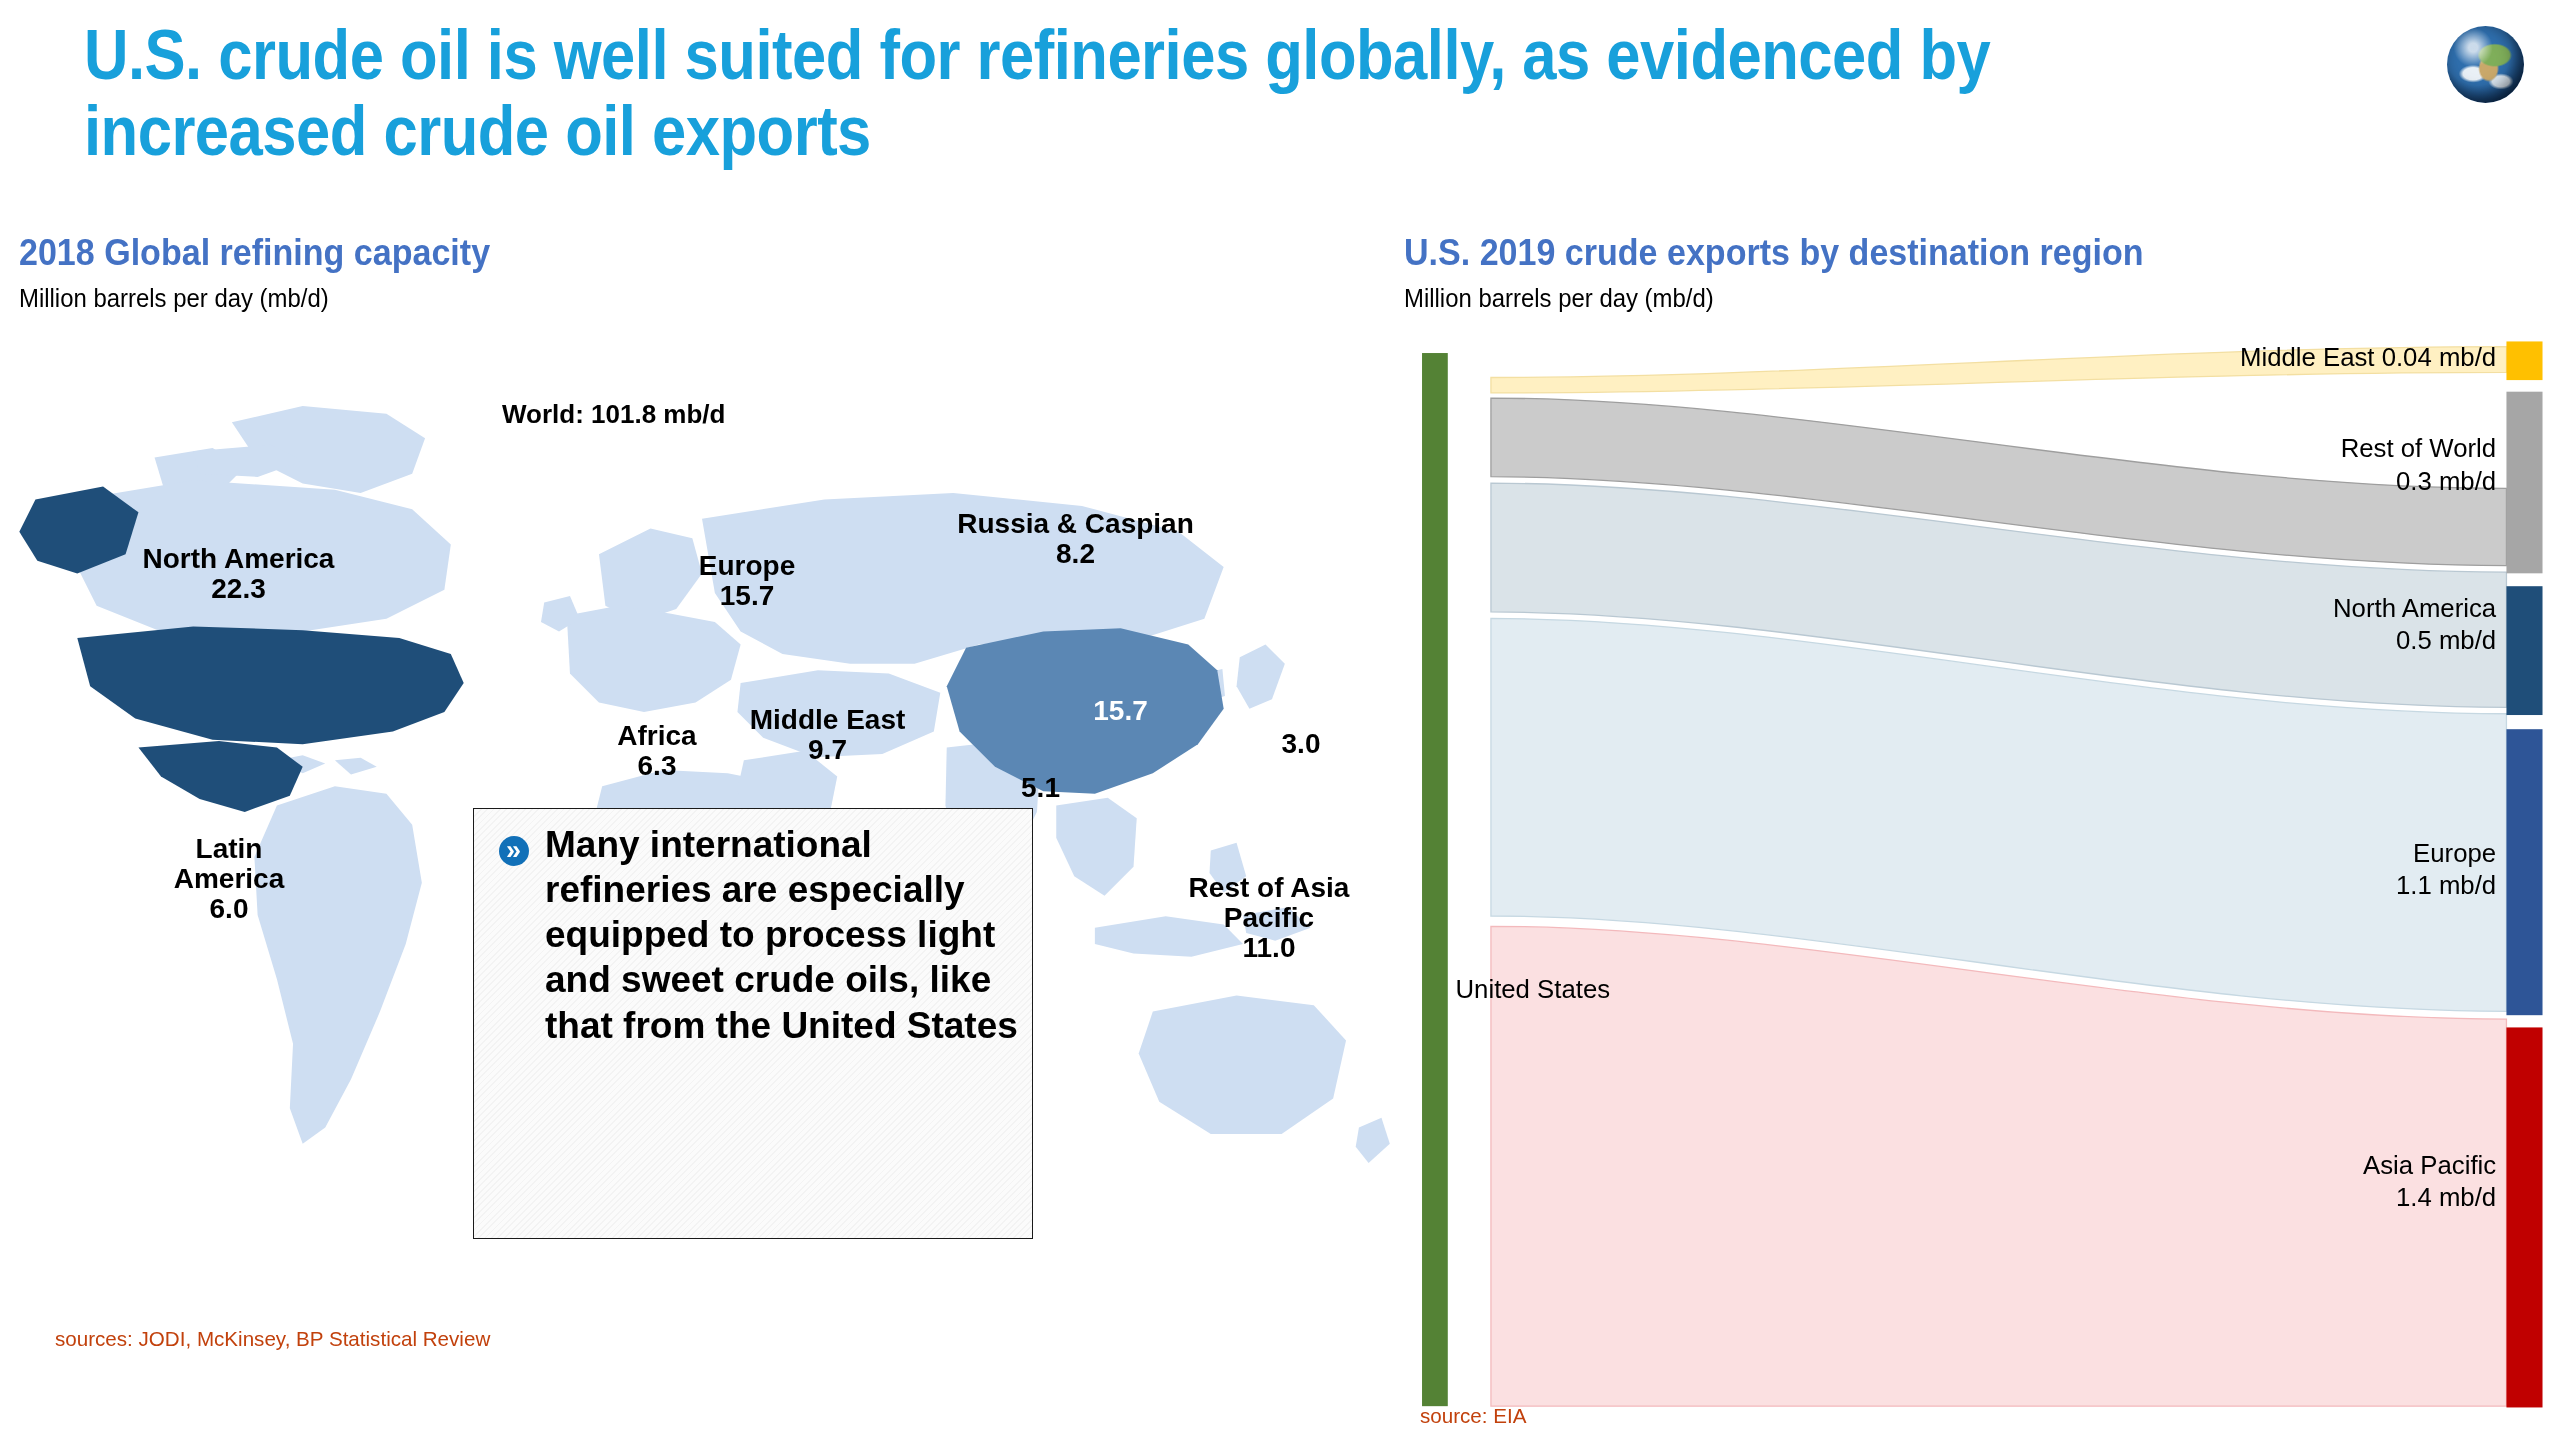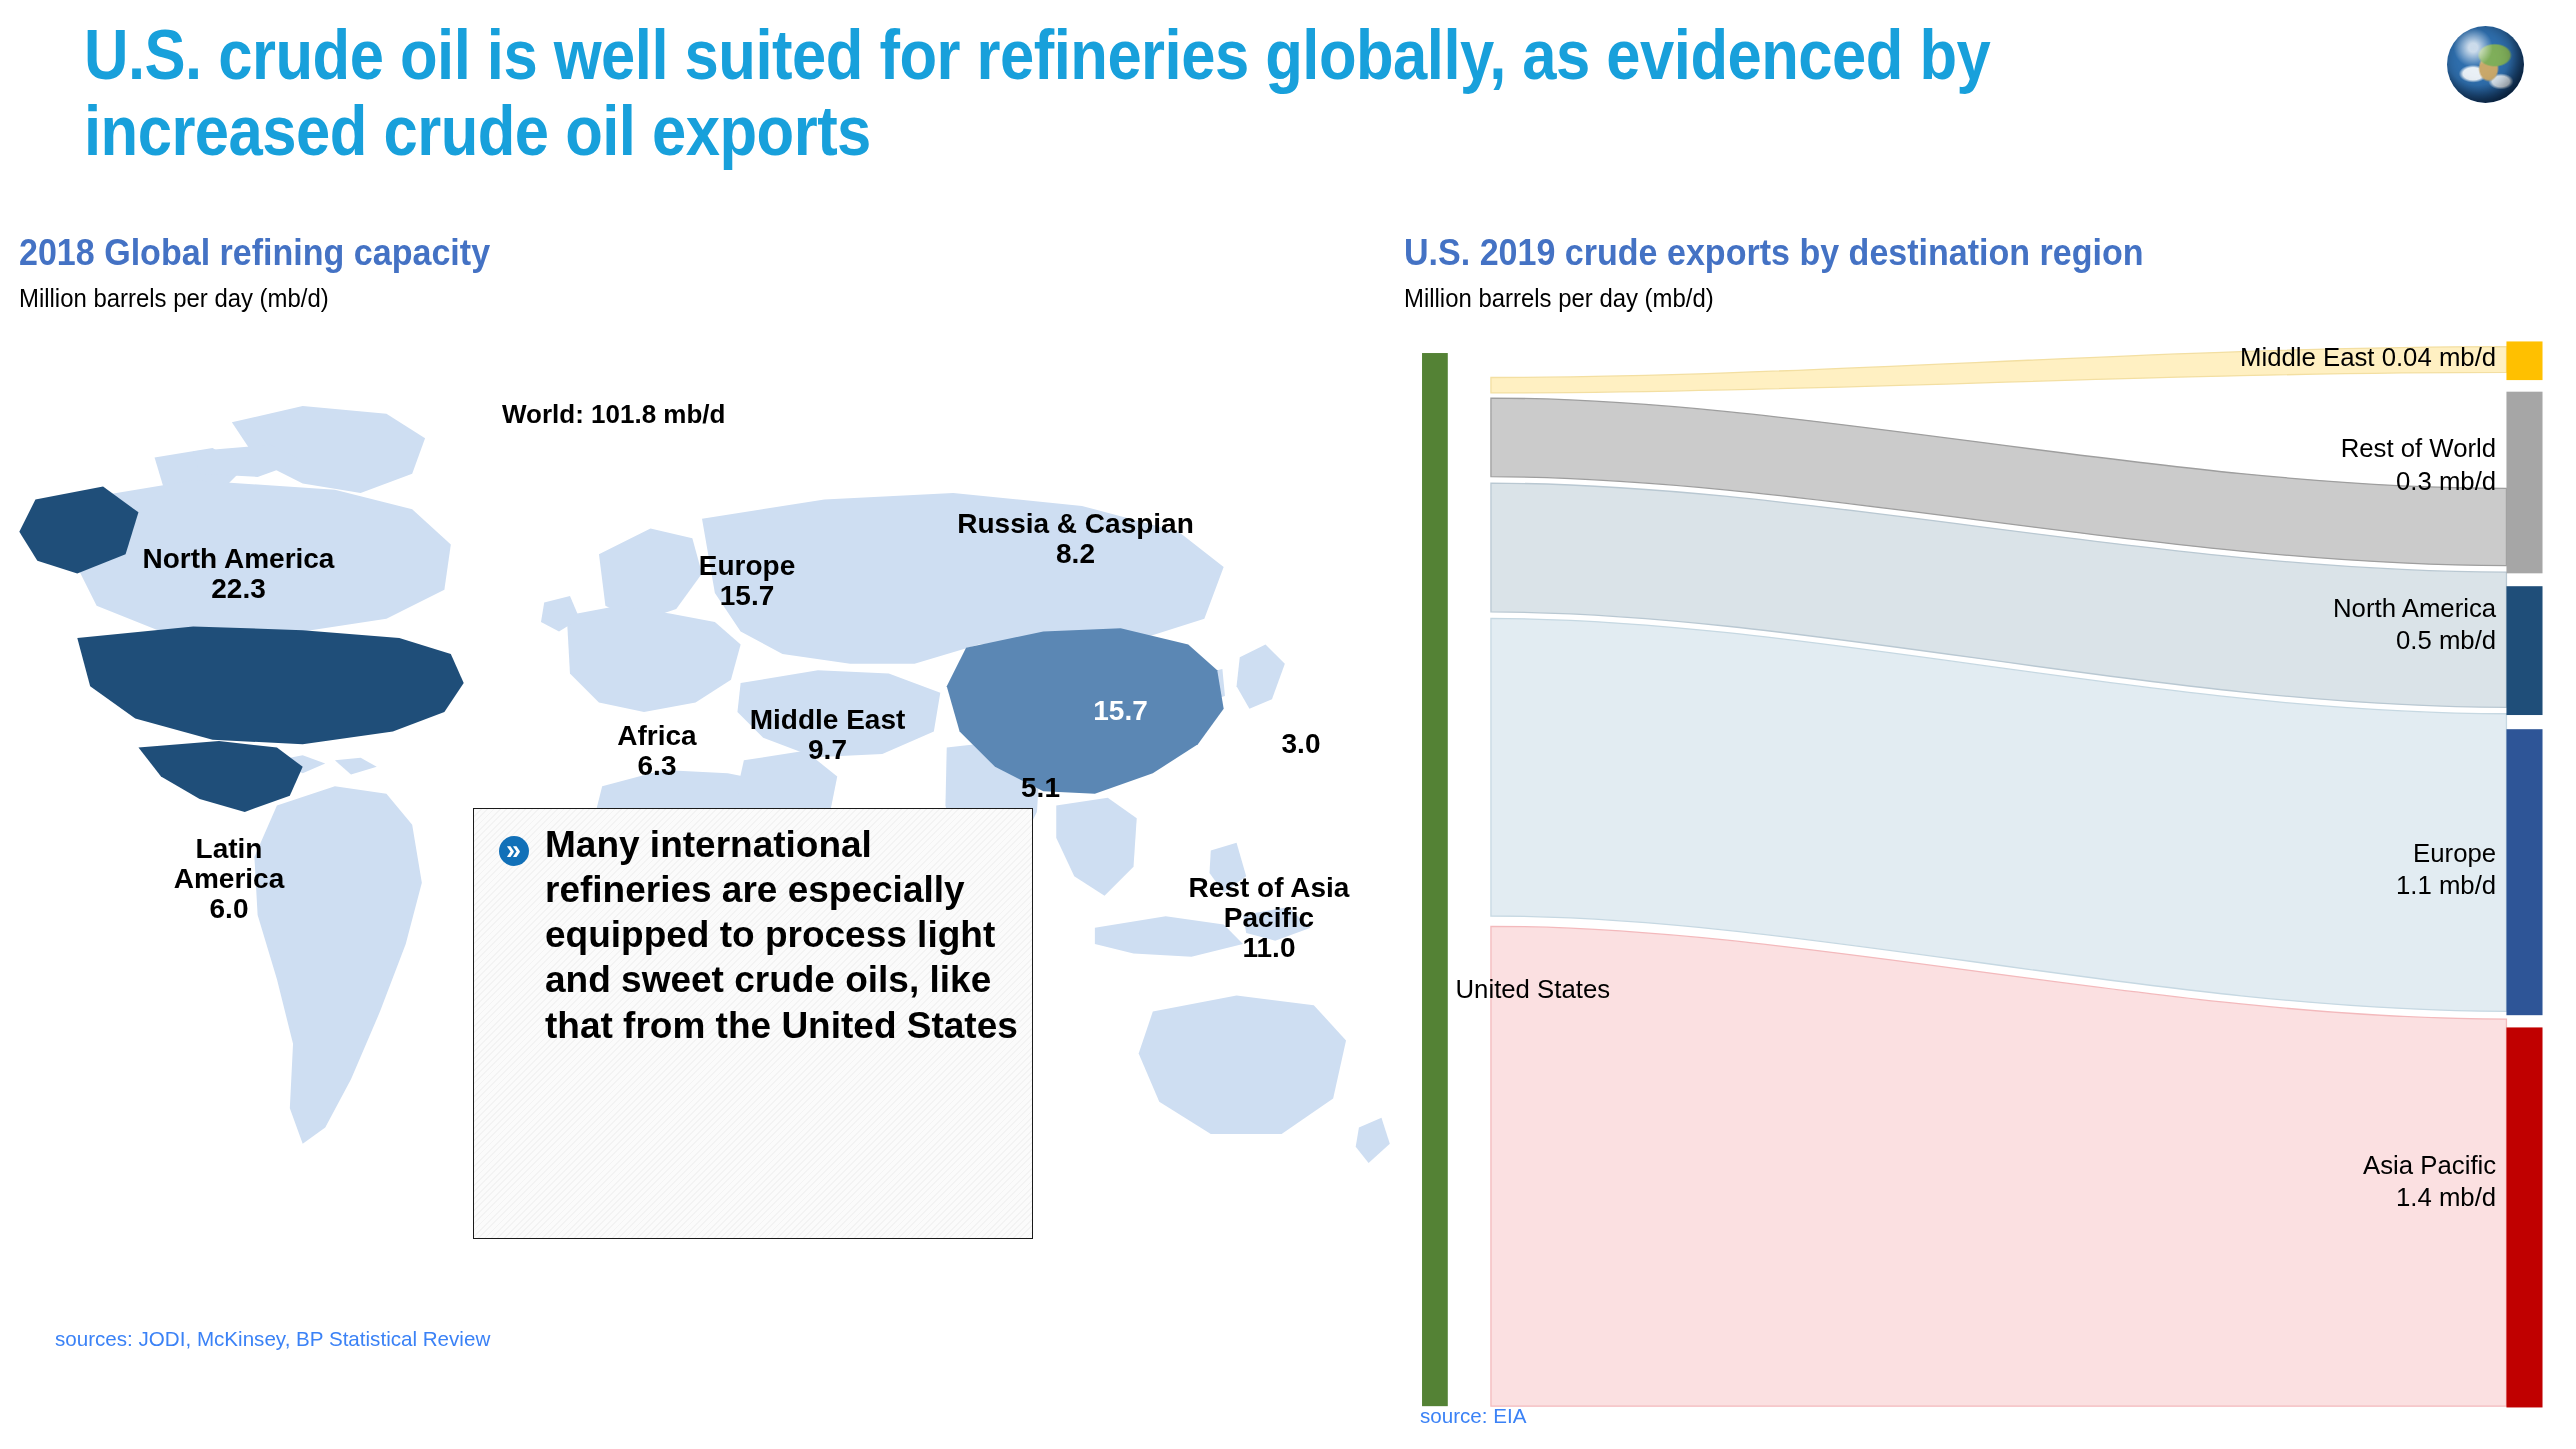--- a/index.html
+++ b/index.html
@@ -87,21 +87,21 @@
     transform:translateY(-52%);text-align:center;
     color:#ffffff;font-size:27px;font-weight:bold;line-height:1;
   }
   #callout-text{
     position:absolute;left:71px;top:13px;right:6px;
     font-size:37px;font-weight:bold;line-height:1.22;color:#000;
     white-space:pre-line;
   }
 
   
-  .source-note{font-size:20.6px;color:#3b82f6;white-space:nowrap;}
+  .source-note{font-size:20.6px;color:#c2410c;white-space:nowrap;}
   #source-left{left:55px;top:1327px;}
   #source-right{left:1420px;top:1404px;}
 
   
   #sankey{left:1404px;top:335px;width:1172px;height:1095px;}
   #sankey svg{width:100%;height:100%;display:block;}
 
   .sankey-node-label{
     font-size:40px;fill:#000;font-family:"Liberation Sans","DejaVu Sans",sans-serif;
   }

